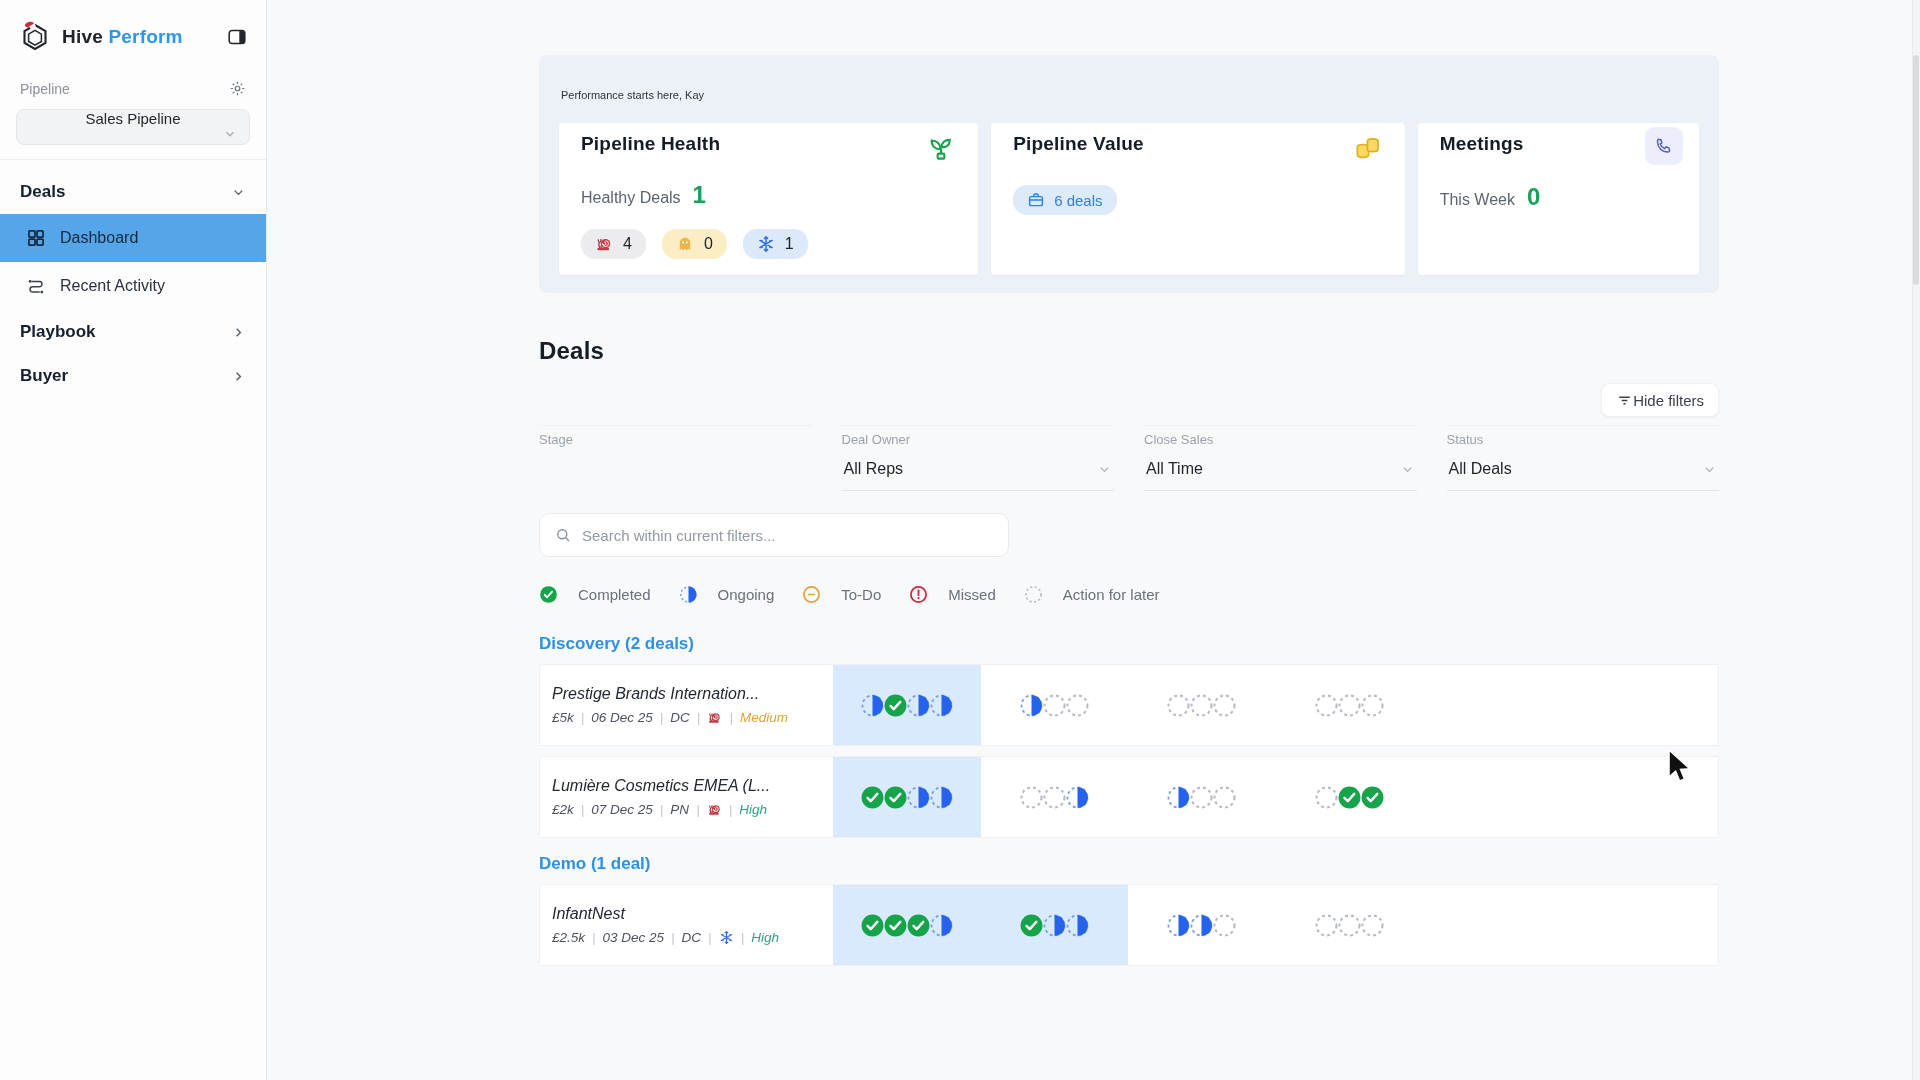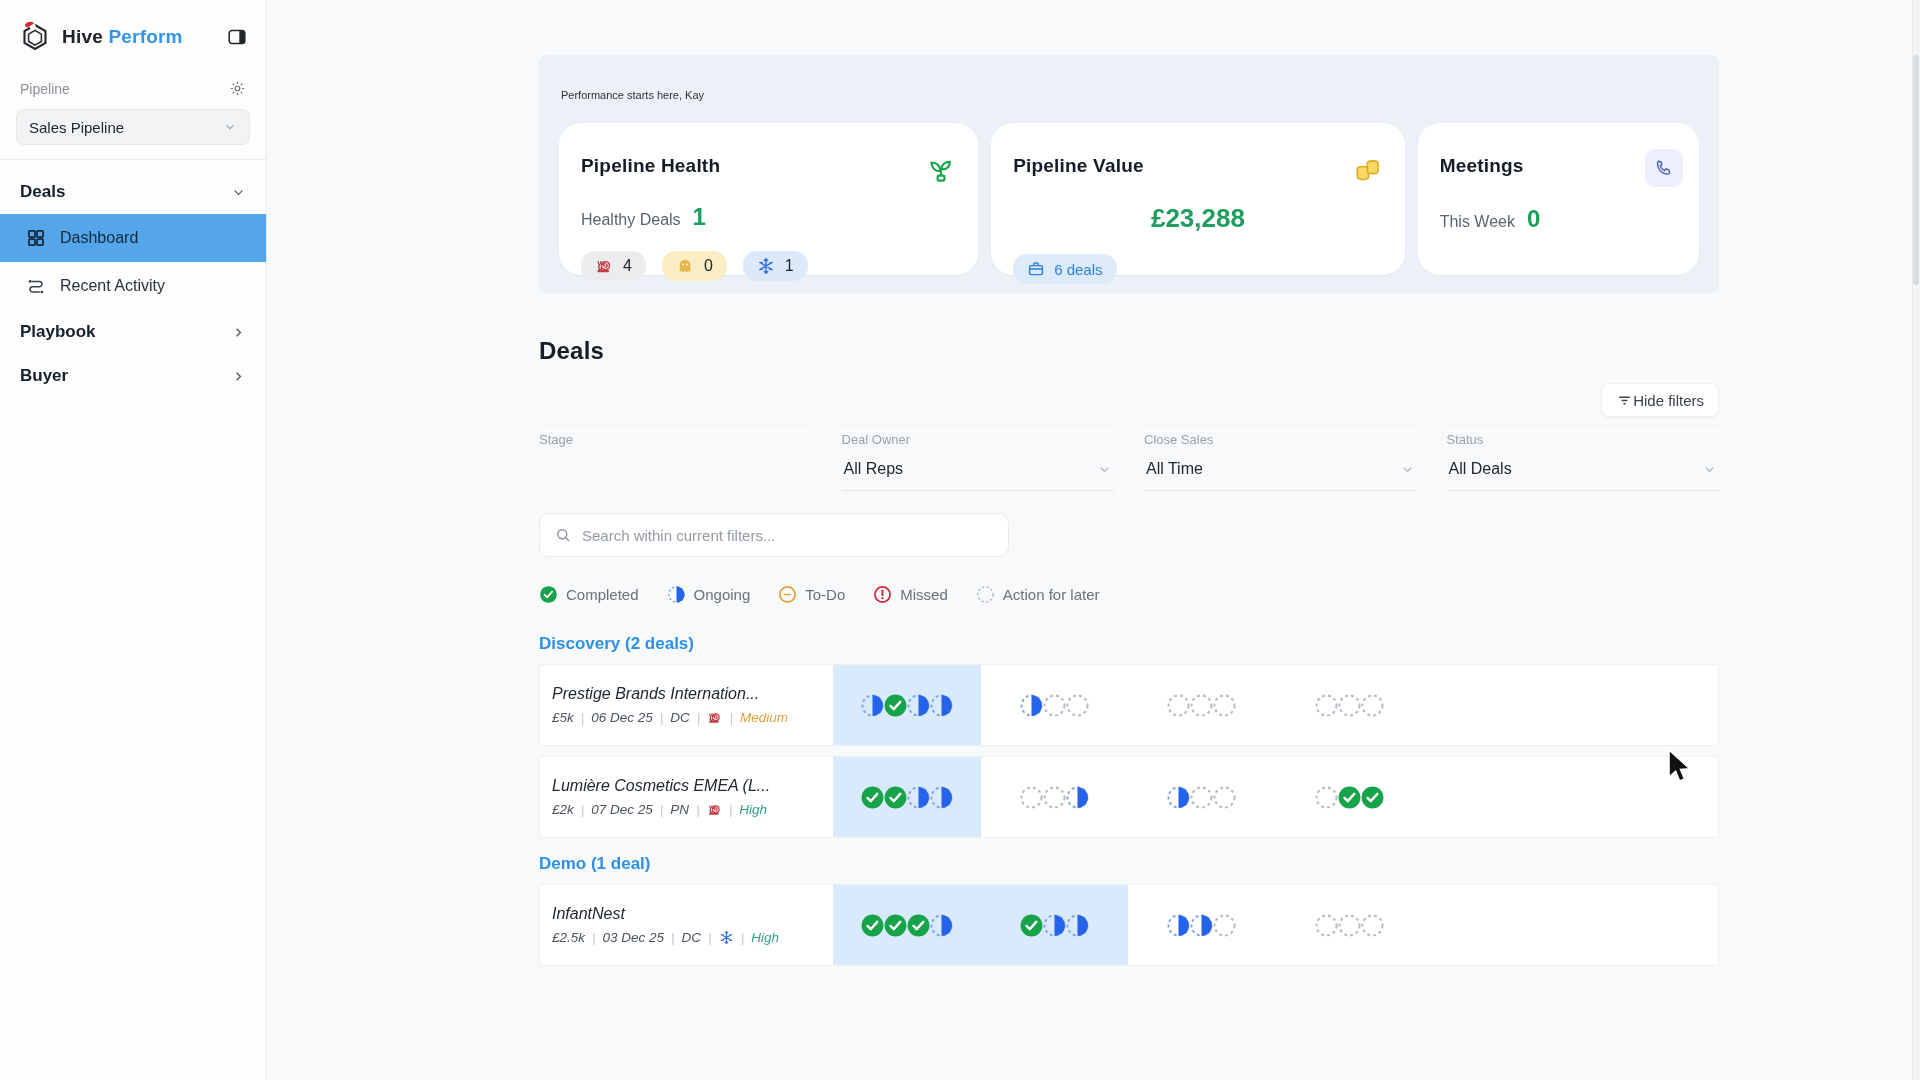--- a/index.html
+++ b/index.html
@@ -10,41 +10,41 @@
   .sidebar { position:absolute; left:0; top:0; width:267px; height:1080px; background:#fdfdfd; border-right:1px solid #e7e9ec; z-index:5; }
   .brand-row { display:flex; align-items:center; padding:20px 18px 14px 18px; }
   .brand-logo { position:relative; width:34px; height:34px; margin-right:10px; flex:0 0 auto; }
   .brand-text { font-size:19px; font-weight:700; letter-spacing:.2px; }
   .brand-text .hive { color:#20242a; }
   .brand-text .perform { color:#2f96e8; }
   .panel-toggle { margin-left:auto; cursor:pointer; display:flex; }
   .side-label-row { display:flex; align-items:center; padding:12px 20px 6px 20px; }
   .side-label { font-size:14px; color:#8b9098; }
   .side-gear { margin-left:auto; display:flex; cursor:pointer; }
-  .side-select { margin:6px 16px 14px 16px; background:#f1f3f4; border:1px solid #e4e6e8; border-radius:8px; height:36px; display:flex; align-items:center; padding:0 12px; cursor:pointer; }
+  .side-select { margin:6px 16px 14px 16px; background:#f1f3f4; border:1px solid #e4e6e8; border-radius:8px; height:36px; display:flex; align-items:center; padding:0 12px; cursor:pointer;flex-direction:column; }
   .side-select .val { font-size:15px; color:#23272e; }
   .side-select .chev { margin-left:auto; display:flex; }
   .side-divider { height:1px; background:#ededef; margin:6px 0 10px 0; }
   .side-section-head { display:flex; align-items:center; padding:12px 20px; cursor:pointer; }
   .side-section-head .lbl { font-size:17px; font-weight:700; color:#16202c; }
   .side-section-head .chev { margin-left:auto; display:flex; }
   .side-item { display:flex; align-items:center; gap:14px; padding:14px 20px 14px 26px; cursor:pointer; }
   .side-item .ilbl { font-size:16px; color:#2a313b; }
   .side-item.active { background:#54a6e9; }
   .side-item.active .ilbl { color:#14293d; font-weight:500; }
 
   
   .main { position:absolute; left:267px; top:0; right:0; height:1080px; background:#f8f9fa; }
   .content { width:1180px; margin-left:272px; padding-top:55px; }
 
   .hero { background:#ecf1f7; border-radius:8px; padding:26px 20px 18px 20px; }
   .greeting { font-size:27px; font-weight:700; color:#2b8ce4; display:flex; align-items:center; gap:10px; padding-left:2px; }
   .subtitle { margin-top:8px; font-size:11px; color:#2c333d; padding-left:2px; }
   .cards { margin-top:22px; display:grid; grid-template-columns:1.49fr 1.47fr 1fr; gap:13px; }
-  .card { background:#fff; border-radius:22px; padding:32px 22px; height:152px; box-shadow:0 1px 2px rgba(20,30,50,.04); position:relative; }
+  .card { background:#fff; border-radius:4px; padding:10px 22px; height:152px; box-shadow:0 1px 2px rgba(20,30,50,.04); position:relative; }
   .card-title-row { display:flex; align-items:flex-start; }
   .card-title { font-size:19px; font-weight:700; color:#141c26; letter-spacing:.2px; }
   .card-icon { margin-left:auto; display:flex; }
   .icon-chip { background:#eceffb; border-radius:9px; width:38px; height:38px; display:flex; align-items:center; justify-content:center; margin-top:-6px; margin-right:-6px; }
   .metric-row { margin-top:18px; display:flex; align-items:baseline; gap:12px; }
   .metric-label { font-size:16px; color:#5b6470; }
   .metric-value { font-size:24px; font-weight:700; color:#1aa05c; }
   .badge-row { margin-top:20px; display:flex; gap:16px; }
   .pill { display:inline-flex; align-items:center; gap:10px; border-radius:14px; padding:6px 14px; }
   .pill-snail { background:#ececee; }
@@ -66,21 +66,21 @@
   .filter .fvalue-row { display:flex; align-items:center; border-bottom:1px solid #e3e4e7; padding:13px 2px 12px 2px; cursor:pointer; }
   .filter .fvalue { font-size:16px; color:#22262d; }
   .filter .chev { margin-left:auto; display:flex; }
 
   .search-box { margin-top:22px; width:470px; height:44px; background:#fff; border:1px solid #e9eaec; border-radius:10px; display:flex; align-items:center; padding:0 14px; gap:10px; }
   .search-box input { border:none; outline:none; flex:1; font-size:15px; color:#333; font-family:inherit; background:transparent; }
   .search-box input::placeholder { color:#9299a2; }
 
   .legend { margin-top:28px; display:flex; align-items:center; gap:28px; }
   .legend-item { display:flex; align-items:center; gap:8px; }
-  .legend-item .llbl { font-size:15px; color:#6a717c; }
+  .legend-item .llbl { font-size:15px; color:#6a717c;margin-left:12px; }
 
   .deal-table { margin-top:30px; }
   .tgrid { display:grid; grid-template-columns:293px repeat(6,147.5px); }
   .table-header { background:#edf1f6; border-radius:4px; height:44px; align-items:center; }
   .th { font-size:15.5px; color:#1f2430; font-weight:500; text-align:center; }
   .th.deal { text-align:left; padding-left:12px; }
   .group-heading { margin-top:16px; font-size:17px; font-weight:700; color:#2e90e5; cursor:pointer; }
   .deal-row { background:#fff; border:1px solid #f0f0f2; border-radius:2px; height:82px; margin-top:10px; align-items:stretch; cursor:pointer; }
   .deal-cell { display:flex; flex-direction:column; justify-content:center; gap:7px; padding-left:12px;font-style:italic; }
   .deal-name { font-size:16px; color:#222831; }
@@ -261,21 +261,20 @@
               <svg width="32" height="32" viewBox="0 0 24 24" fill="#f7d964" stroke="#dfae1f" stroke-width="1.2">
                 <ellipse cx="9" cy="10.5" rx="4.2" ry="1.9"></ellipse>
                   <path d="M4.8 10.5v3c0 1 1.9 1.9 4.2 1.9s4.2-.9 4.2-1.9v-3"></path>
                   <path d="M4.8 13.5v3c0 1 1.9 1.9 4.2 1.9s4.2-.9 4.2-1.9v-3"></path>
                 <ellipse cx="16.3" cy="6.2" rx="4" ry="1.8"></ellipse>
                   <path d="M12.3 6.2v3c0 1 1.8 1.8 4 1.8s4-.8 4-1.8v-3"></path>
                   <path d="M12.3 9.2v3c0 1 1.8 1.8 4 1.8s4-.8 4-1.8v-3"></path>
               </svg>
             </span>
           </div>
-          <div class="pv-value">£23,288</div>
           <span class="pv-pill">
             <span style="display:flex">
               <svg width="18" height="18" viewBox="0 0 24 24" fill="none" stroke="#2f7fe0" stroke-width="1.9">
                   <rect x="3.5" y="7.5" width="17" height="12" rx="2"></rect>
                   <path d="M9 7.5V6a2 2 0 0 1 2-2h2a2 2 0 0 1 2 2v1.5M3.5 12h17"></path>
                 </svg>
             </span>
             <span class="txt">6 deals</span>
           </span>
         </div>

